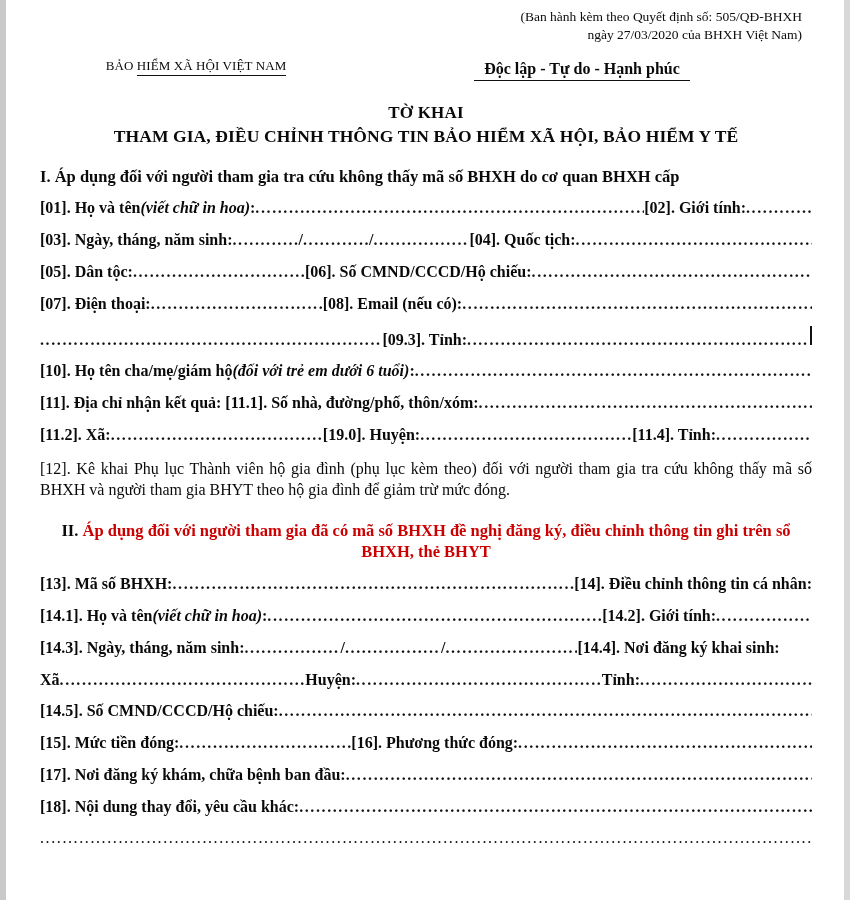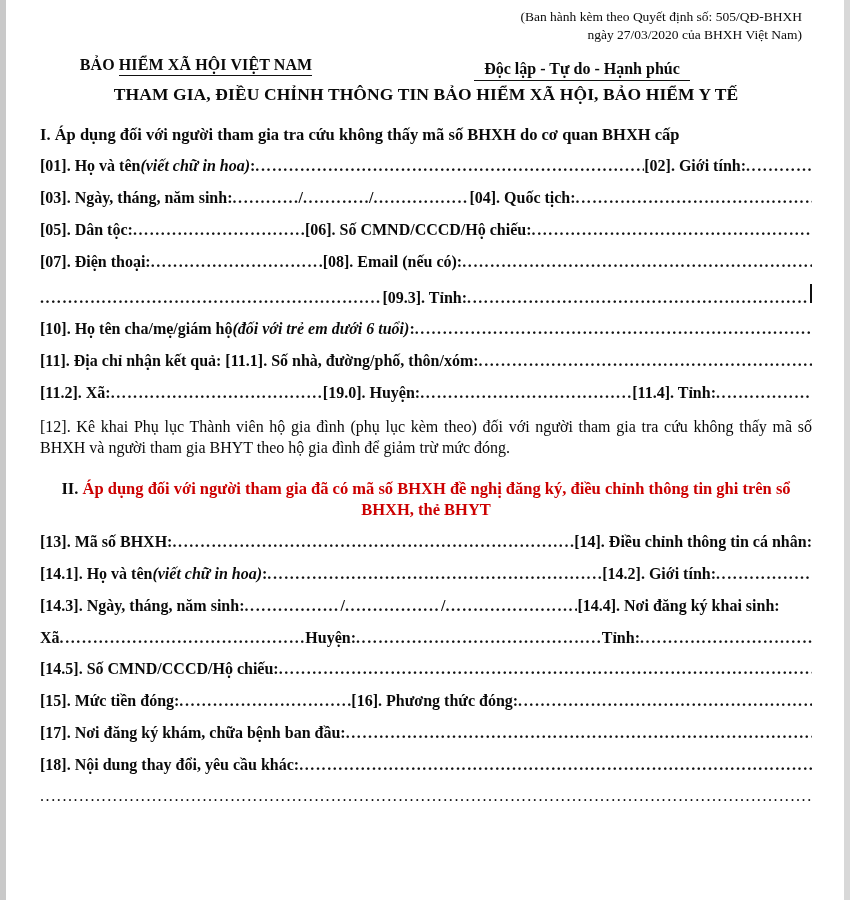--- a/index.html
+++ b/index.html
@@ -56,22 +56,22 @@
   .org-left {
     width: 312px;
     text-align: center;
     flex: none;
   }
   .org-right {
     flex: 1;
     text-align: center;
   }
   .org-name {
-    font-weight: bold;
-    font-size: 16px;
+    font-weight: normal;
+    font-size: 13px;
     letter-spacing: 0.1px;
     display: inline-block;
     position: relative;
   }
   .org-name .ul-part {
     border-bottom: 1.6px solid #111;
     padding-bottom: 2px;
   }
   .nation {
     font-weight: bold;
@@ -189,20 +189,21 @@
 
       <div class="org-row">
         <div class="org-left">
           <span class="org-name"><span>BẢO </span><span class="ul-part">HIỂM XÃ HỘI VIỆT NAM</span></span>
         </div>
         <div class="org-right">
           <div class="motto">Độc lập - Tự do - Hạnh phúc</div>
         </div>
       </div>
 
+      <div class="doc-title">TỜ KHAI</div>
       <div class="doc-subtitle">THAM GIA, ĐIỀU CHỈNH THÔNG TIN BẢO HIỂM XÃ HỘI, BẢO HIỂM Y TẾ</div>
 
       <div class="section-head">I. Áp dụng đối với người tham gia tra cứu không thấy mã số BHXH do cơ quan BHXH cấp</div>
 
       <div class="field-line">
         <span class="txt">[01]. Họ và tên </span>
         <span class="it">(viết chữ in hoa)</span>
         <span class="txt">:</span>
         <span class="dots"></span>
         <span class="txt">[02]. Giới tính:</span>

